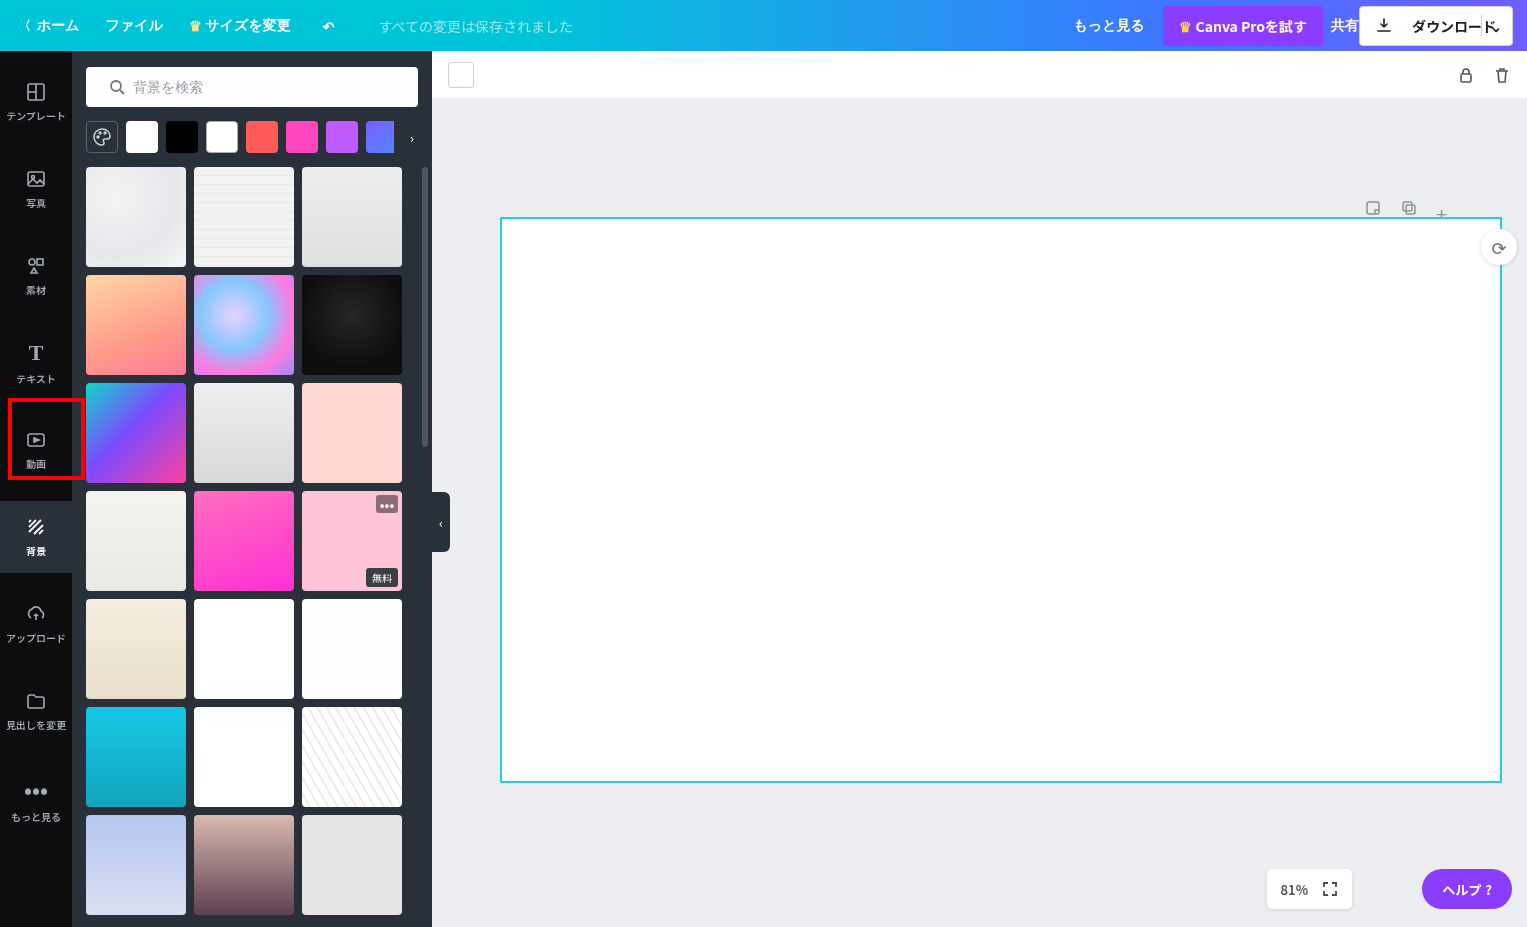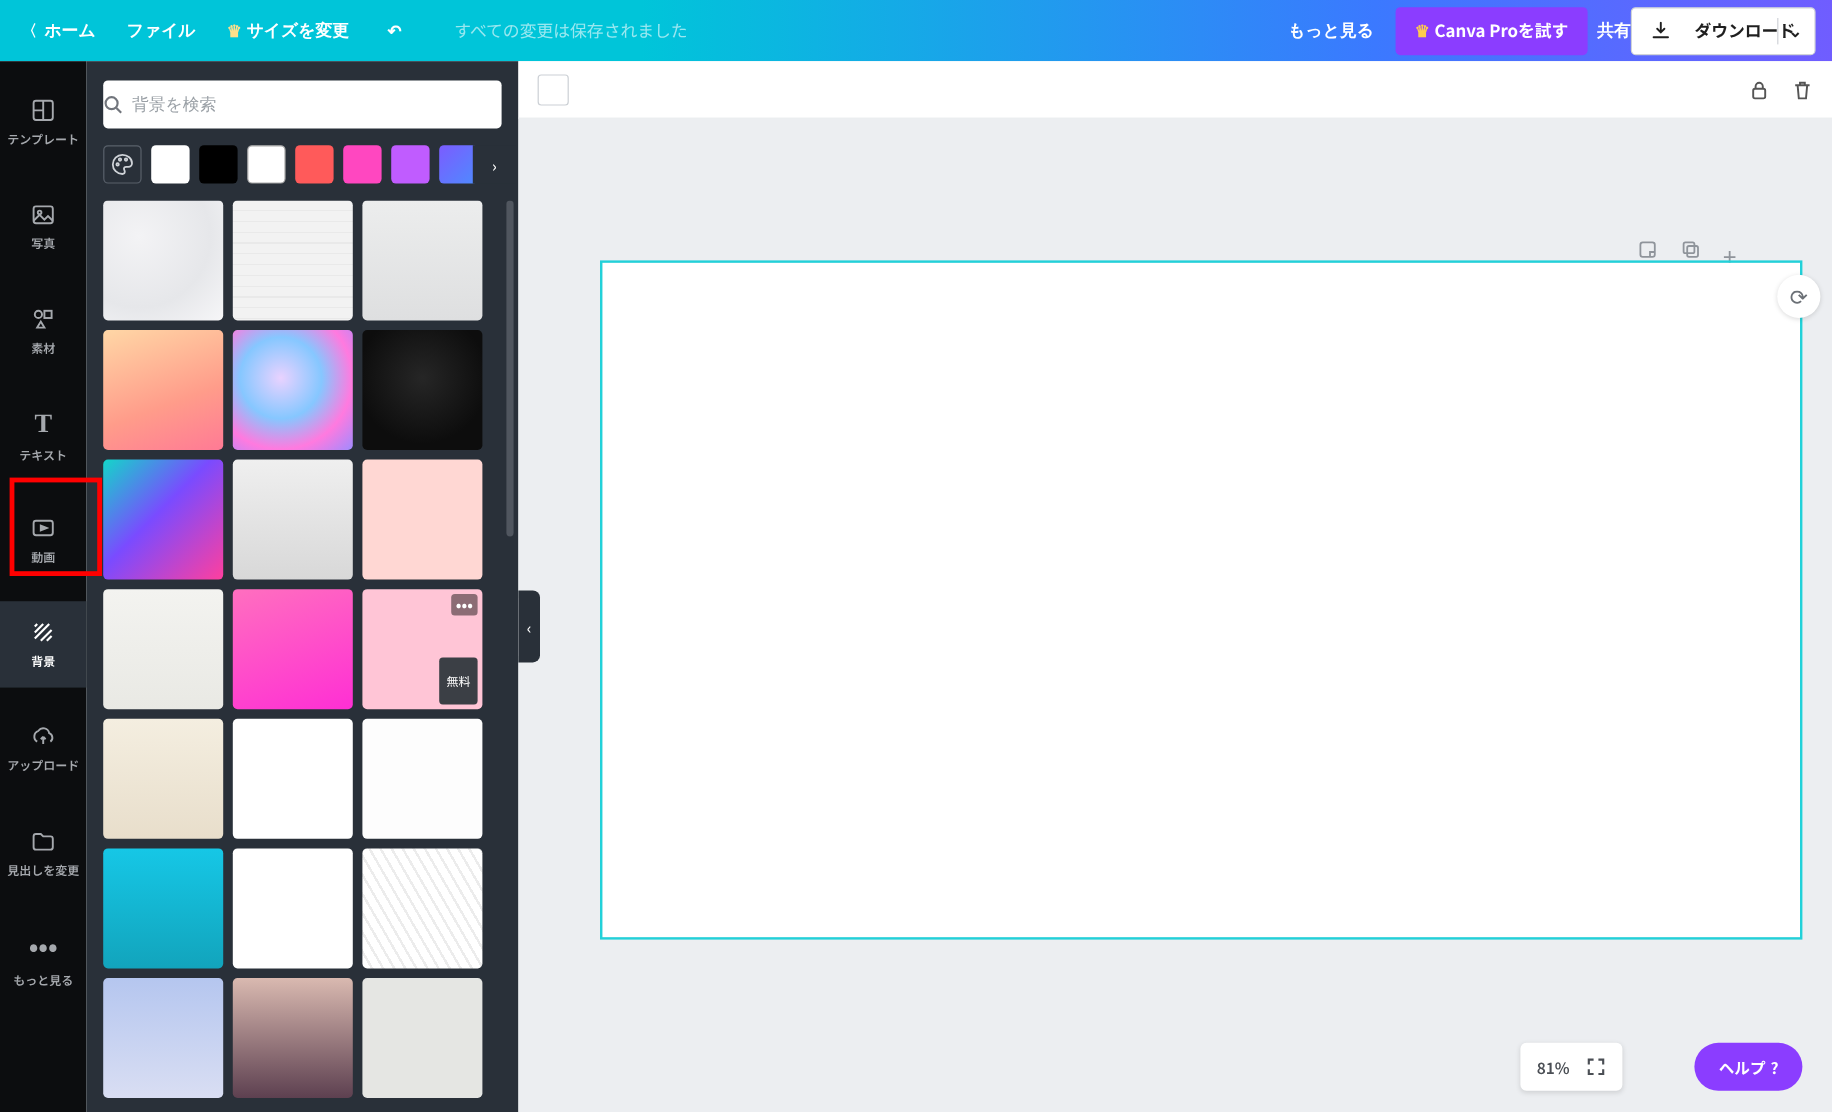--- a/index.html
+++ b/index.html
@@ -29,53 +29,53 @@
 .rail .tab{width:72px;height:72px;display:flex;flex-direction:column;align-items:center;justify-content:center;gap:5px;font-size:10px;font-weight:600;margin-top:15px;}
 .rail .tab.active{background:#293039;color:#fff;}
 .rail .icon{font-size:20px;color:#a5a8ad;}
 .rail .tab.active .icon{color:#fff;}
 .rail .label{font-size:10px;}
 .red-box{position:absolute;top:398px;left:8px;width:77px;height:82px;border:4px solid #ff0000;z-index:50;pointer-events:none;}
 
 
 .panel{position:absolute;top:51px;left:72px;bottom:0;width:360px;background:#293039;display:flex;flex-direction:column;}
 .search-wrap{padding:16px 14px 14px;}
-.search{background:#fff;border-radius:4px;height:40px;display:flex;align-items:center;padding:0 0;gap:8px;}
+.search{background:#fff;border-radius:4px;height:40px;display:flex;align-items:center;padding:0 23px;gap:8px;}
 .search .mag{color:#71757c;font-size:16px;}
 .search input{border:none;outline:none;flex:1;font-size:14px;color:#333;background:transparent;}
 .search input::placeholder{color:#9aa0a6;}
 
 .swatches{display:flex;gap:8px;padding:0 14px 14px;position:relative;}
 .swatch{width:32px;height:32px;border-radius:4px;flex:none;}
 .swatch-picker{border:1px solid #5a616b;display:flex;align-items:center;justify-content:center;font-size:18px;}
 .swatch-next{position:absolute;right:2px;top:0;width:36px;height:32px;background:#293039;display:flex;align-items:center;justify-content:center;color:#fff;}
 
 .grid-scroll{flex:1;overflow:hidden;position:relative;padding:0 14px;}
 .scrollbar{position:absolute;right:4px;top:0;width:6px;height:280px;background:#50565f;border-radius:3px;}
 .grid{display:grid;grid-template-columns:repeat(3,100px);gap:8px;}
 .thumb{width:100px;height:100px;border-radius:4px;position:relative;}
-.thumb .free{position:absolute;right:4px;bottom:4px;background:#3b3f45;color:#fff;font-size:10px;padding:12px 6px;border-radius:3px;margin-top:37px;}
+.thumb .free{position:absolute;right:4px;bottom:4px;background:#3b3f45;color:#fff;font-size:10px;padding:2px 6px;border-radius:3px;margin-top:37px;}
 .thumb .dots{position:absolute;right:4px;top:4px;width:22px;height:18px;border-radius:3px;background:rgba(0,0,0,.45);color:#fff;font-size:14px;display:flex;align-items:center;justify-content:center;}
 
 .collapse{position:absolute;top:492px;left:432px;width:18px;height:60px;background:#293039;border-radius:0 6px 6px 0;display:flex;align-items:center;justify-content:center;color:#fff;z-index:5;}
 
 
 .toolbar{position:absolute;top:51px;left:432px;right:0;height:48px;background:#fff;border-bottom:1px solid #e8eaed;display:flex;align-items:center;padding:0 16px;}
 .color-box{width:26px;height:26px;border:1px solid #ccd0d5;border-radius:3px;}
 .toolbar .right{margin-left:auto;display:flex;align-items:center;gap:18px;color:#555;font-size:18px;}
 
 
 .canvas-area{position:absolute;top:99px;left:432px;right:0;bottom:0;background:#eceef1;overflow:hidden;}
 .page-tools{position:absolute;top:100px;right:80px;display:flex;gap:18px;color:#8f949b;font-size:17px;}
 .page{position:absolute;top:120px;left:70px;width:998px;height:562px;background:#fff;outline:2px solid #22d1d9;}
 .refresh-badge{position:absolute;top:130px;right:10px;width:36px;height:36px;border-radius:50%;background:#fff;box-shadow:0 1px 4px rgba(0,0,0,.15);display:flex;align-items:center;justify-content:center;color:#6b7076;font-size:18px;}
 .add-page{position:absolute;top:716px;left:70px;width:998px;height:46px;background:#fff;border:1px solid #e3e5e9;border-radius:4px;display:flex;align-items:center;justify-content:center;color:#5b5f65;font-size:14px;}
 
 .zoom-bar{position:absolute;right:175px;bottom:18px;height:40px;background:#fff;border-radius:5px;box-shadow:0 1px 4px rgba(0,0,0,.12);display:flex;align-items:center;gap:14px;padding:0 14px;color:#4b4f55;font-weight:600;}
-.help{position:absolute;right:25px;bottom:18px;height:40px;padding:0 20px;background:#8b3dff;color:#fff;border-radius:20px;display:flex;align-items:center;font-weight:700;gap:4px;}
+.help{position:absolute;right:15px;bottom:18px;height:40px;padding:0 20px;background:#8b3dff;color:#fff;border-radius:20px;display:flex;align-items:center;font-weight:700;gap:4px;}
 
 
 svg{display:block;}
 </style>
 </head>
 <body>
 
 <div class="topbar">
   <div class="left">
     <button class="item home-link">

